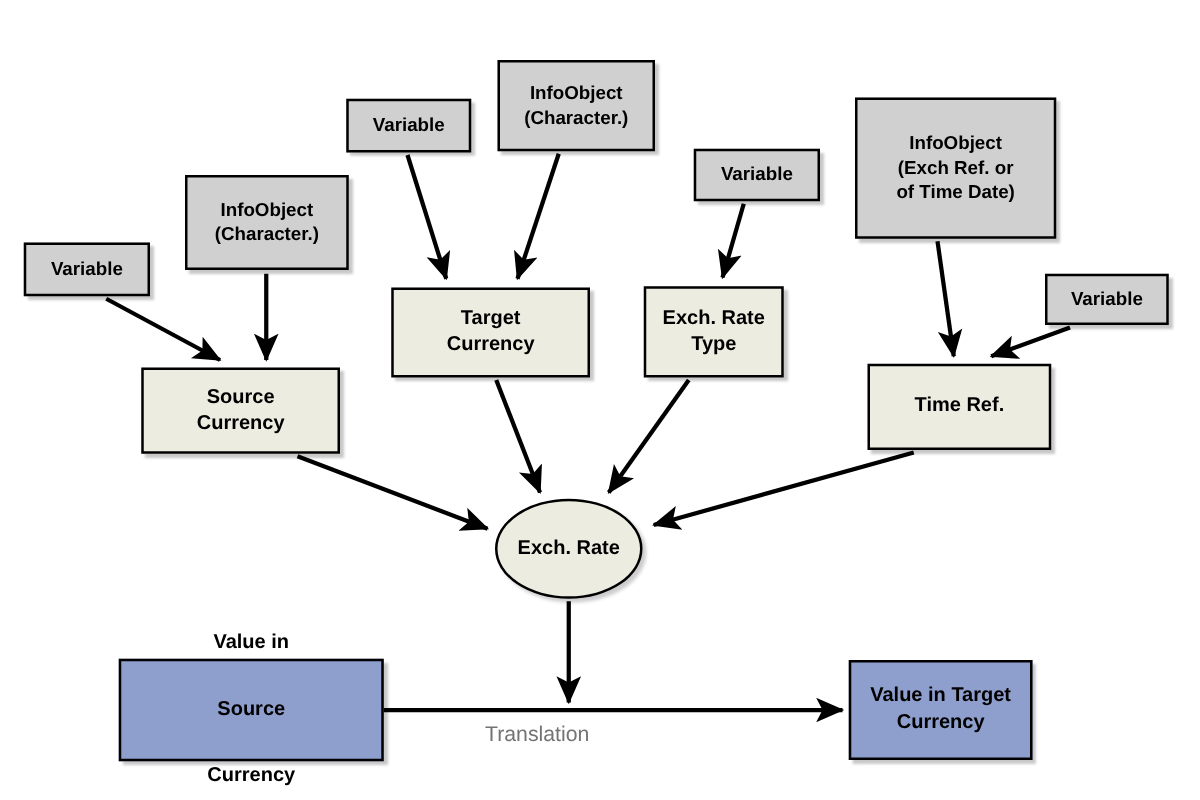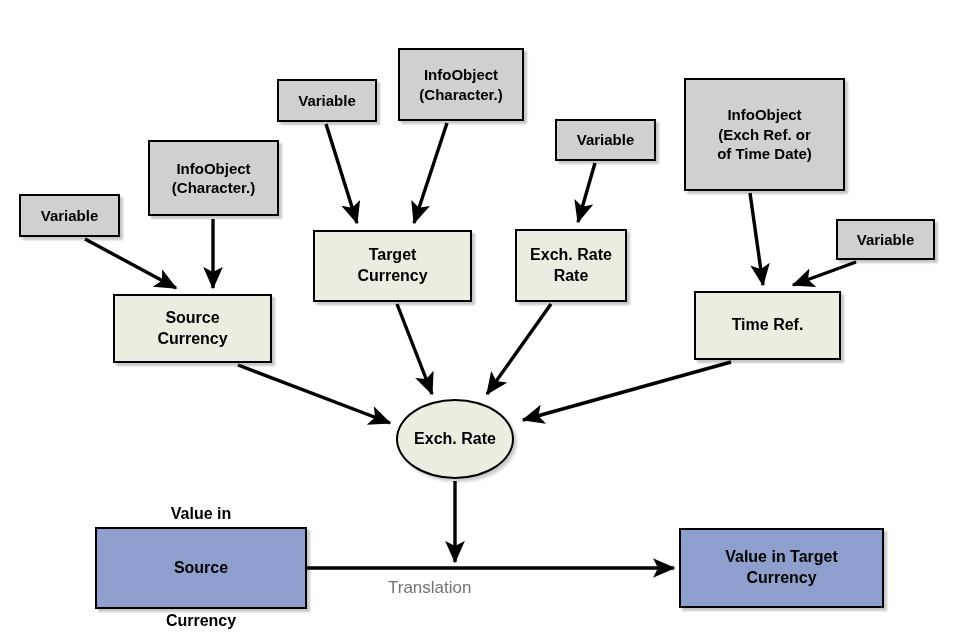--- a/index.html
+++ b/index.html
@@ -108,42 +108,42 @@
       </div>
       <div class="node node-cream" style="left: 313px; top: 230px; width: 159px; height: 72px; font-size: 16px;">
         <span class="ln">Target</span>
         <span class="ln">Currency</span>
       </div>
       <div class="node node-gray" style="left: 555px; top: 119px; width: 101px; height: 42px; font-size: 15px;">
         <span class="ln">Variable</span>
       </div>
       <div class="node node-cream" style="left: 515px; top: 229px; width: 112px; height: 73px; font-size: 16px;">
         <span class="ln">Exch. Rate</span>
-        <span class="ln">Rate</span>
+        <span class="ln">Type</span>
       </div>
       <div class="node node-gray" style="left: 684px; top: 78px; width: 161px; height: 113px; font-size: 15px;">
         <span class="ln">InfoObject</span>
         <span class="ln">(Exch Ref. or</span>
         <span class="ln">of Time Date)</span>
       </div>
       <div class="node node-gray" style="left: 836px; top: 219px; width: 99px; height: 41px; font-size: 15px;">
         <span class="ln">Variable</span>
       </div>
       <div class="node node-cream" style="left: 694px; top: 291px; width: 147px; height: 69px; font-size: 16px;">
         <span class="ln">Time Ref.</span>
       </div>
       <div class="node node-cream node-ellipse" style="left: 396px; top: 399px; width: 118px; height: 80px; font-size: 16px;">
         <span class="ln">Exch. Rate</span>
       </div>
       <div class="node node-blue" style="left: 95px; top: 527px; width: 212px; height: 82px; font-size: 16px; gap: 33px;">
         <span class="ln">Value in</span>
         <span class="ln">Source</span>
         <span class="ln">Currency</span>
       </div>
-      <div class="node node-blue" style="left: 679px; top: 528px; width: 205px; height: 80px; font-size: 16px;">
+      <div class="node node-blue" style="left: 679px; top: 528px; width: 147px; height: 80px; font-size: 16px;">
         <span class="ln">Value in Target</span>
         <span class="ln">Currency</span>
       </div>
     </div>
   <div id="labels-layer">
       <div class="edge-label" style="left: 388px; top: 578px; font-size: 17px;">Translation</div>
     </div>
 
 </div>
 

